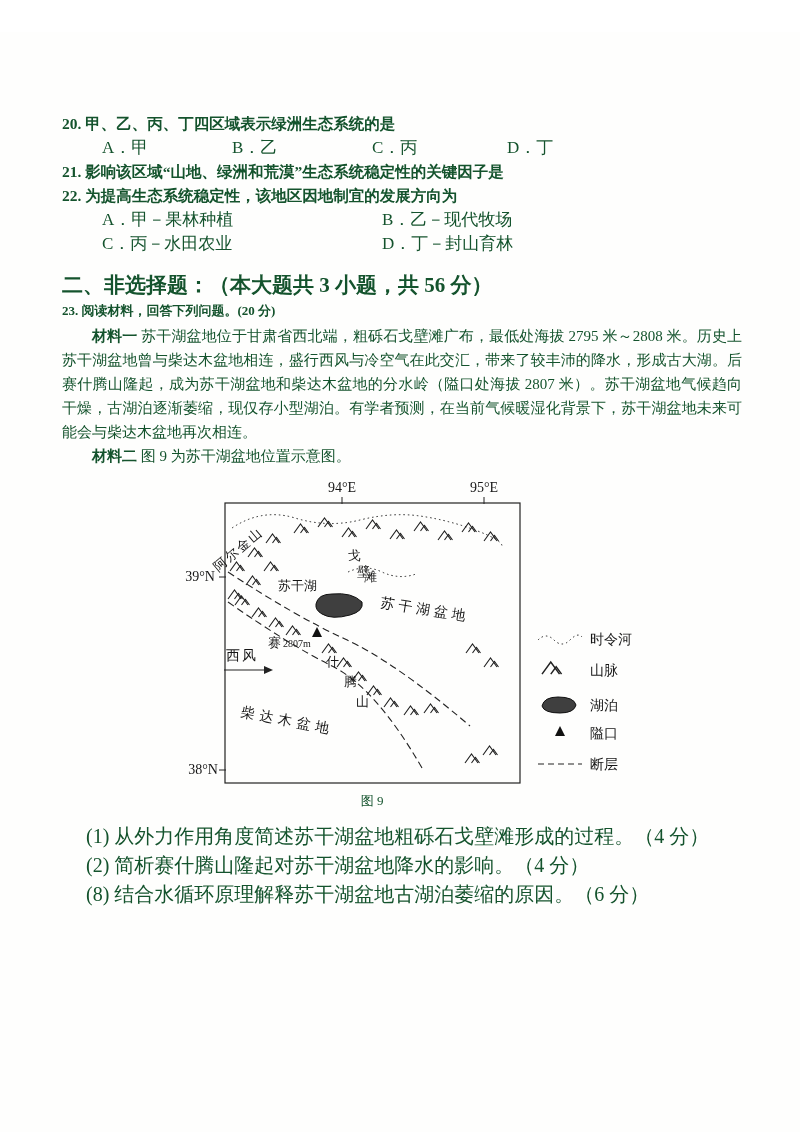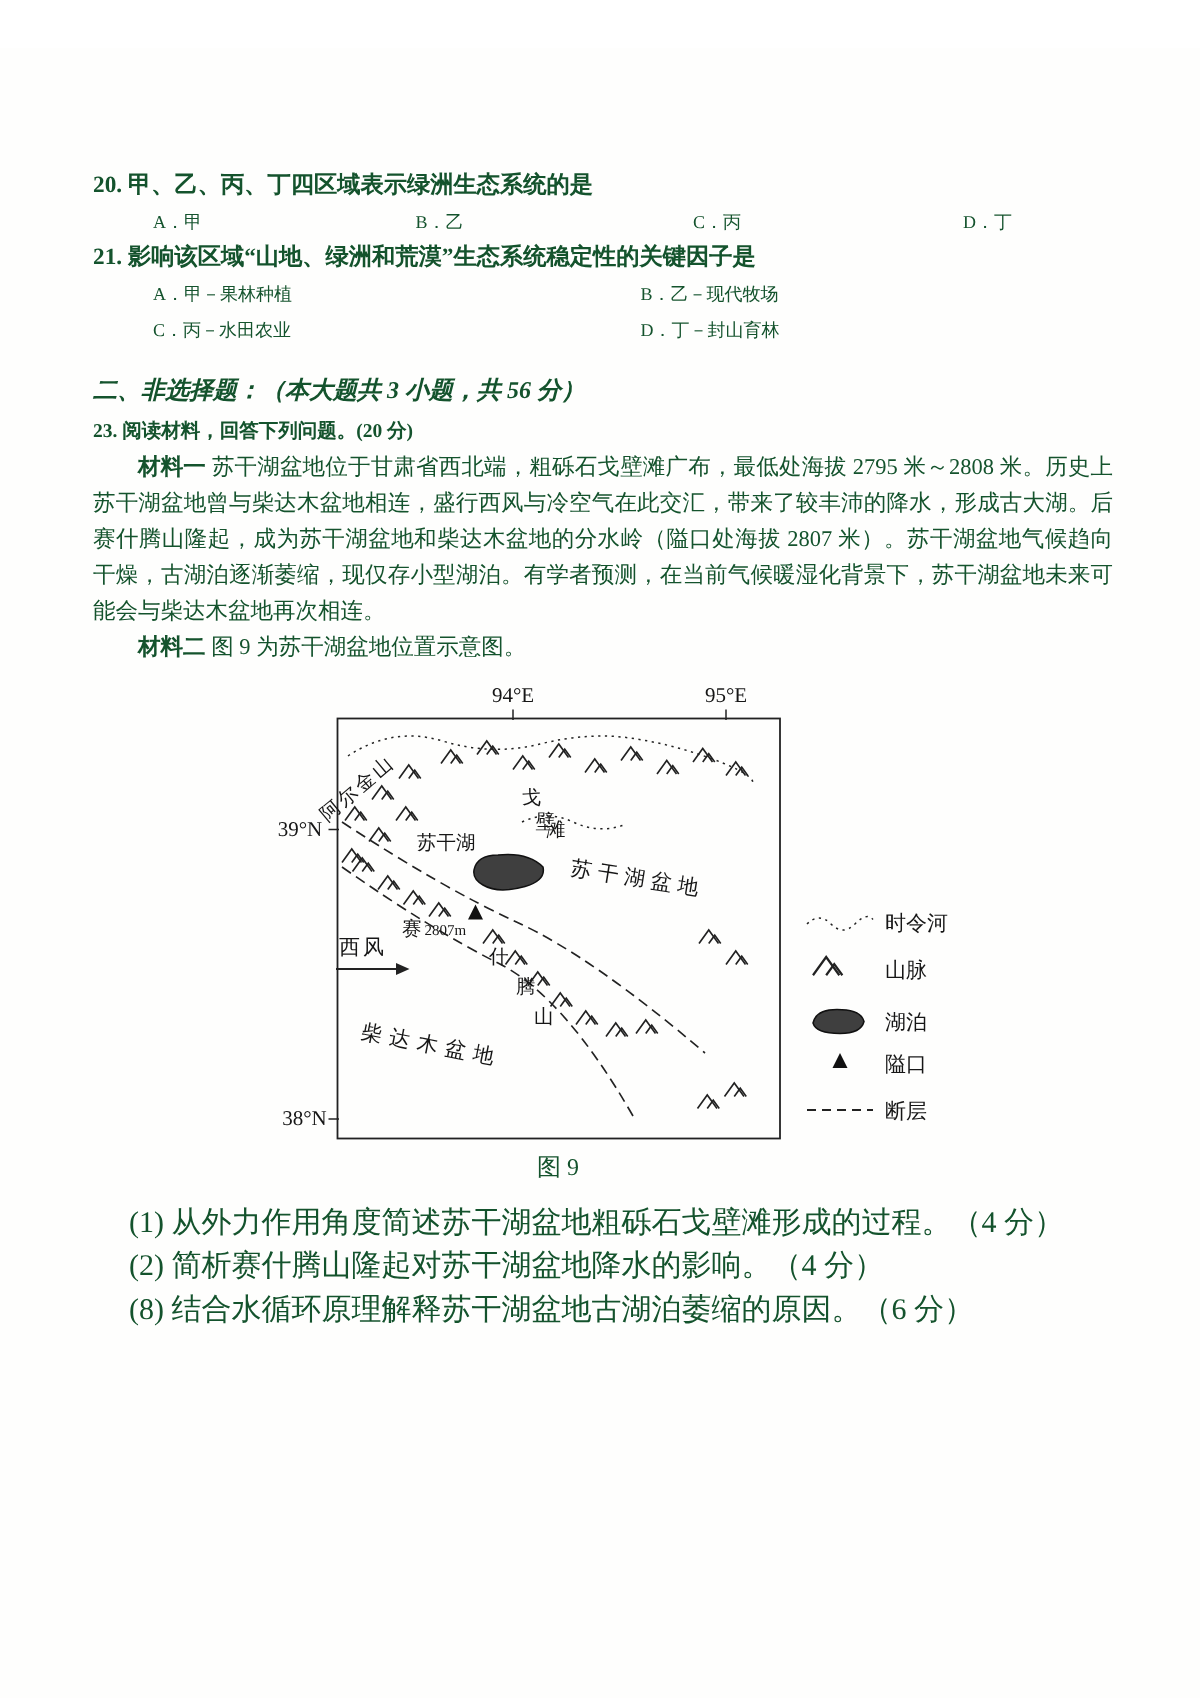--- a/index.html
+++ b/index.html
@@ -8,31 +8,31 @@
     width: 800px; height: 1132px;
     background: #fefefdff;
     font-family: "Liberation Serif", "DejaVu Serif", serif;
     color: #14532d;
     padding: 80px 58px 20px 62px;
     position: relative;
     overflow: hidden;
     margin-top: 32px;
   }
   .stem { font-weight: 700; font-size: 15.5px; line-height: 24px; }
-  .opts-row { display: flex; padding-left: 40px; font-size: 12px; line-height: 24px; gap: 45px; }
+  .opts-row { display: flex; padding-left: 40px; font-size: 17px; line-height: 24px; }
   .opts-row span { display: inline-block; }
   .w130 { width: 130px; } .w140 { width: 140px; } .w135 { width: 135px; } .w280 { width: 280px; }
-  .sec-heading { font-weight: 700; font-size: 16px; line-height: 26px; margin-top: 16px; font-style: italic; }
+  .sec-heading { font-weight: 700; font-size: 21px; line-height: 26px; margin-top: 16px; }
   .q23-intro { font-weight: 700; font-size: 13px; line-height: 26px; }
   .material { font-size: 15px; line-height: 24px; text-align: justify; text-indent: 2em; margin: 0; }
   .material b { font-weight: 700; }
   .map-wrap { margin-top: 8px; }
   .map-svg { display: block; margin-left: 108px; }
   .map-svg text { font-family: "Liberation Serif", "DejaVu Serif", serif; fill: #161616; }
-  .fig-caption { width: 120px; margin: -2px 0 0 250px; text-align: center; font-size: 16px; }
+  .fig-caption { width: 120px; margin: -2px 0 0 250px; text-align: center; font-size: 13px; }
   .subs { margin-top: 12px; padding-left: 24px; font-size: 20px; }
   .subs div { line-height: 29px; }
 </style>
 </head>
 <body>
 
 <div class="page">
 
   <div>
     <div class="stem"><span>20.</span>&nbsp;<span>甲、乙、丙、丁四区域表示绿洲生态系统的是</span></div>
@@ -42,20 +42,21 @@
       <span class="w135">C．丙</span>
       <span>D．丁</span>
     </div>
   </div>
 
   <div>
     <div class="stem"><span>21.</span>&nbsp;<span>影响该区域“山地、绿洲和荒漠”生态系统稳定性的关键因子是</span></div>
   </div>
 
   <div>
+    <div class="stem"><span>22.</span>&nbsp;<span>为提高生态系统稳定性，该地区因地制宜的发展方向为</span></div>
     <div class="opts-row">
       <span class="w280">A．甲－果林种植</span>
       <span>B．乙－现代牧场</span>
     </div>
     <div class="opts-row">
       <span class="w280">C．丙－水田农业</span>
       <span>D．丁－封山育林</span>
     </div>
   </div>
 

